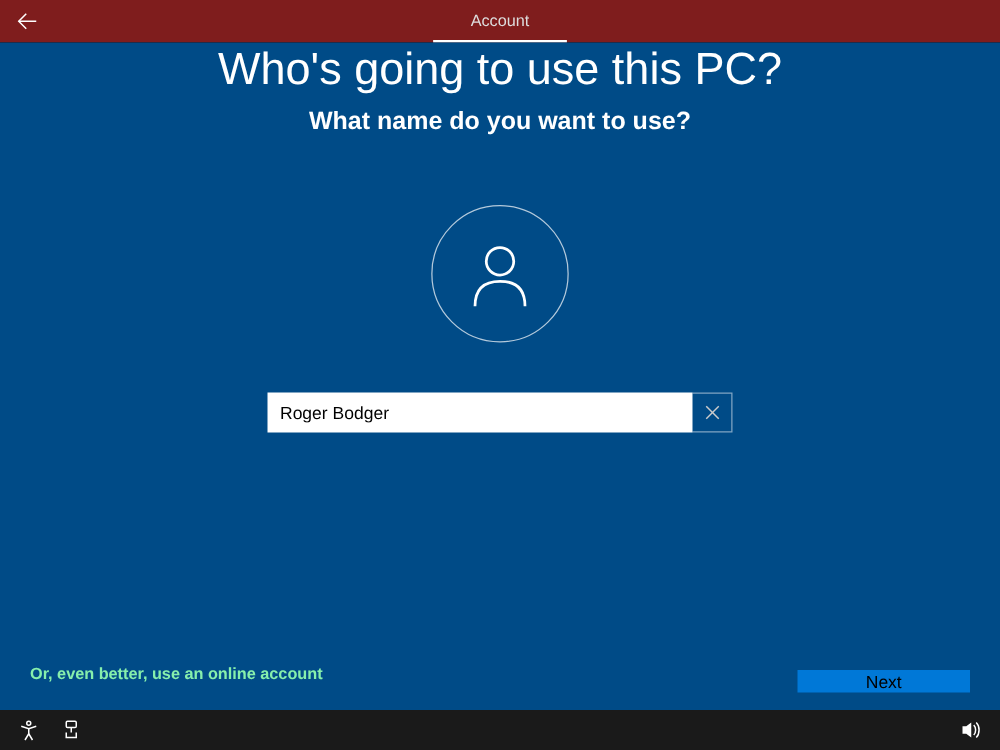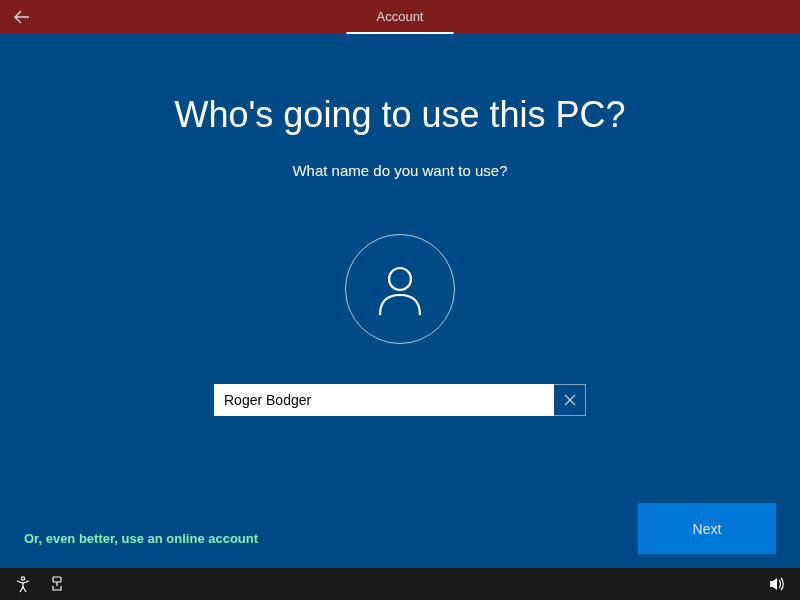--- a/index.html
+++ b/index.html
@@ -44,28 +44,27 @@
       background: #004b87;
       color: #fff;
       display: flex;
       flex-direction: column;
       align-items: center;
       position: relative;
     }
     .title {
       font-size: 36px;
       font-weight: 300;
-      margin-top: 60px;
       text-align: center;
     }
     .subtitle {
-      font-size: 15px;
-      margin-top: 26px;
+      font-size: 20px;
+      margin-top: 10px;
       text-align: center;
-      font-weight: 400;
+      font-weight: 700;
     }
     .user-icon-circle {
       margin-top: 55px;
       width: 110px; height: 110px;
       border: 1.5px solid rgba(255,255,255,0.7);
       border-radius: 50%;
       display: flex; align-items: center; justify-content: center;
     }
     .name-row {
       margin-top: 40px;
@@ -101,23 +100,23 @@
       font-size: 13px;
       font-weight: 600;
       color: #86efac;
       cursor: pointer;
     }
     .next-btn {
       position: absolute;
       right: 24px;
       bottom: 14px;
       width: 138px;
-      height: 51px;
+      height: 18px;
       background: #0078d7;
-      color: #e5e5e5;
+      color: #000000;
       font-size: 14px;
       display: flex;
       align-items: center;
       justify-content: center;
       cursor: pointer;
       border: none;
     }
 
     
     .footer {

